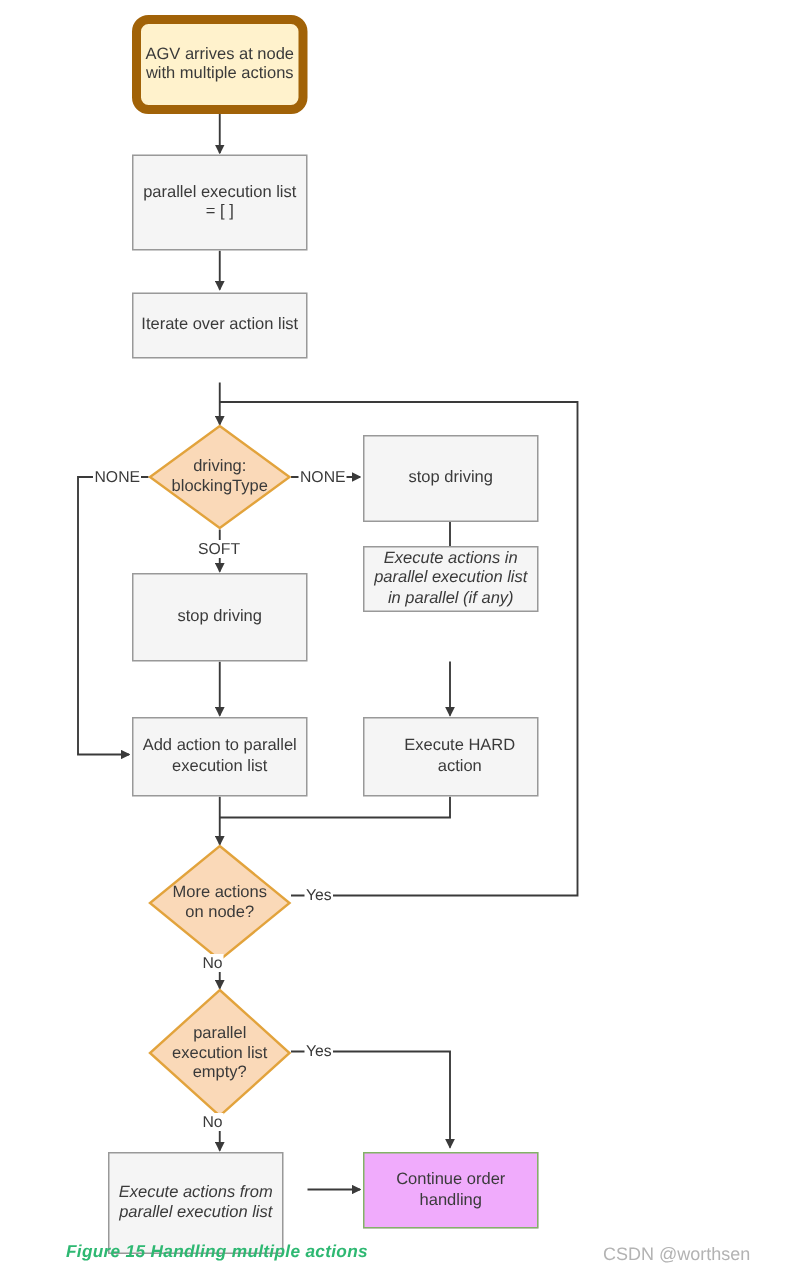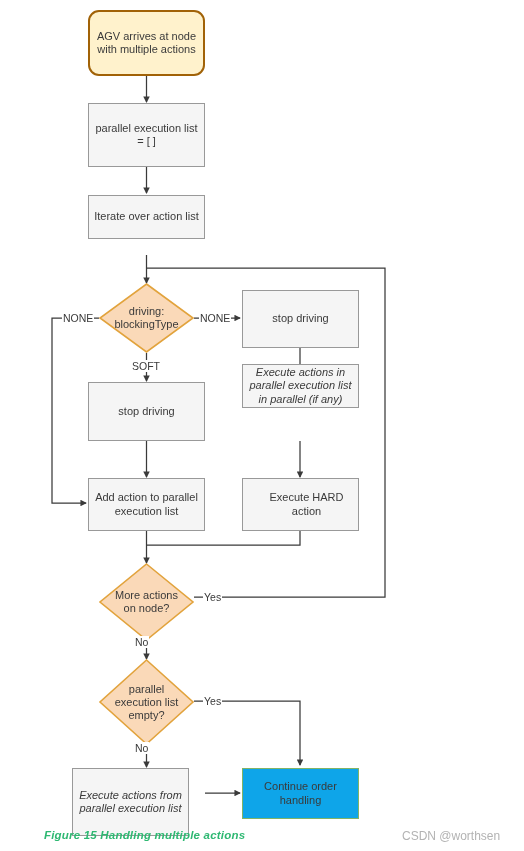--- a/index.html
+++ b/index.html
@@ -32,25 +32,25 @@
     color: #3a3a3a;
     white-space: pre-line;
     z-index: 3;
   }
   .proc {
     background: #f5f5f5;
     border: 1px solid #999999;
   }
   .start {
     background: #fff2cc;
-    border: 2px solid #a16207;
+    border: 6px solid #a16207;
     border-radius: 11px;
   }
   .endgreen {
-    background: #0ea5e9;
+    background: #f0abfc;
     border: 1px solid #82b366;
   }
   .diamond-wrap {
     position: absolute;
     z-index: 3;
   }
   .diamond-wrap svg {
     position: absolute;
     left: 0; top: 0;
     overflow: visible;

